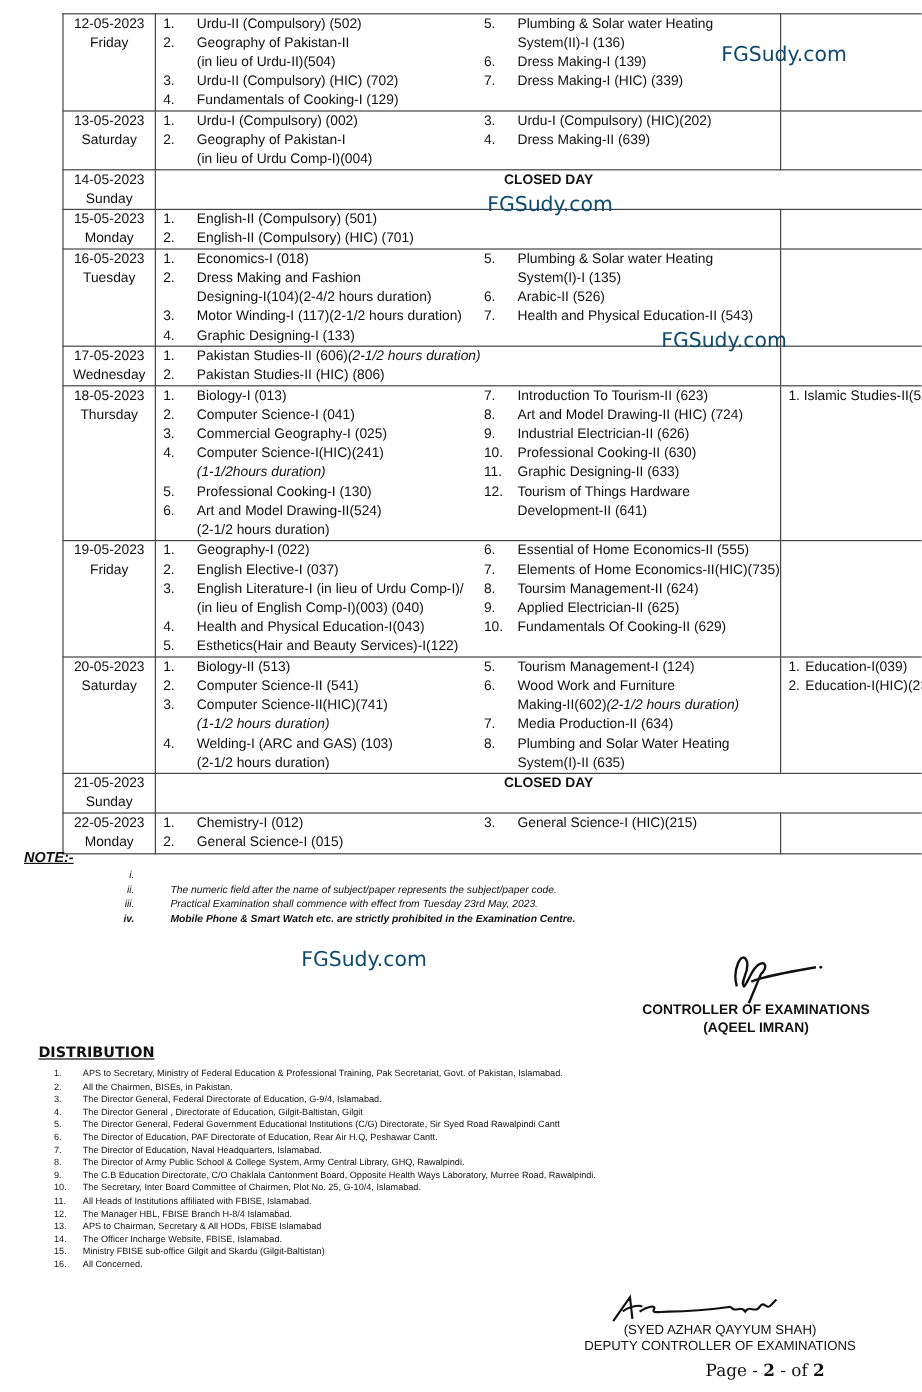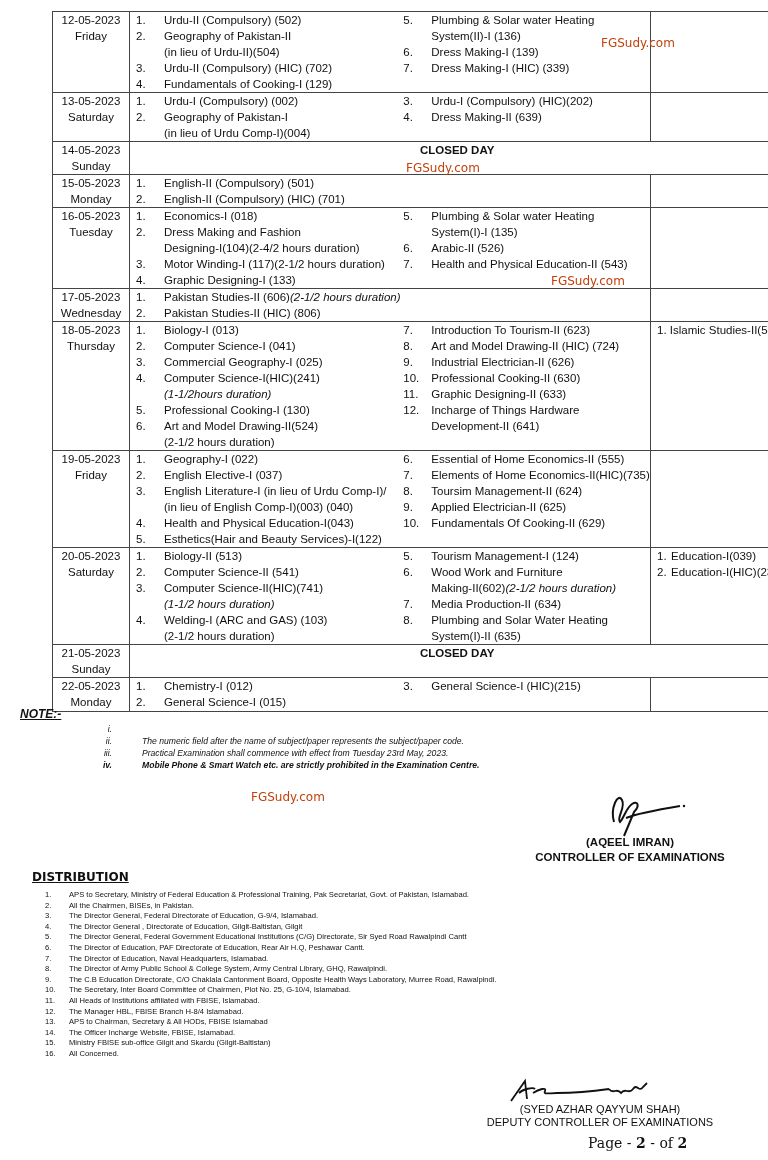--- a/index.html
+++ b/index.html
@@ -21,21 +21,21 @@
   .cols { display: flex; }
   .col { width: 50%; }
   .col.left { width: 52%; padding-left: 6px; }
   .col.right { width: 48%; }
   .item { display: flex; }
   .item .num { width: 28px; flex: 0 0 28px; }
   .item .txt { flex: 1; }
   .item .txt .it { font-style: italic; }
   .extra .item .num { width: 14px; flex: 0 0 14px; padding-left: 6px; }
   .closed { font-weight: bold; padding-left: 290px; }
-  .wm { position: absolute; font-family: "DejaVu Sans", sans-serif; font-size: 12px; color: #c2410c; }
+  .wm { position: absolute; font-family: "DejaVu Sans", sans-serif; font-size: 17px; color: #0c4a6e; }
   .notes { position: absolute; left: 20px; top: 707px; width: 740px; font-style: italic; }
   .notes h4 { margin: 0; font-size: 12px; font-weight: bold; text-decoration: underline; }
   .note-item { display: flex; font-size: 8.6px; line-height: 12px; margin-left: 68px; }
   .note-item .n { width: 56px; text-align: right; padding-right: 30px; flex: 0 0 24px; }
   .note-item.bold { font-weight: bold; }
   .sig1 { position: absolute; left: 500px; top: 835px; width: 260px; text-align: center; font-weight: bold; font-size: 11.5px; line-height: 15px; }
   .dist { position: absolute; left: 32px; top: 870px; width: 740px; }
   .dist h4 { margin: 0 0 6px 0; font-family: "DejaVu Sans", sans-serif; font-size: 12px; font-weight: bold; text-decoration: underline; }
   .dist-item { display: flex; font-size: 7.6px; line-height: 10.6px; }
   .dist-item .n { width: 37px; flex: 0 0 37px; padding-left: 13px; box-sizing: border-box; }
@@ -297,21 +297,21 @@
                 <div class="item">
                   <span class="num">10.</span>
                   <span class="txt"><span>Professional Cooking-II (630)</span></span>
                 </div>
                 <div class="item">
                   <span class="num">11.</span>
                   <span class="txt"><span>Graphic Designing-II (633)</span></span>
                 </div>
                 <div class="item">
                   <span class="num">12.</span>
-                  <span class="txt"><span>Incharge of Things Hardware</span></span>
+                  <span class="txt"><span>Tourism of Things Hardware</span></span>
                 </div>
                 <div class="item">
                   <span class="num"></span>
                   <span class="txt"><span>Development-II (641)</span></span>
                 </div>
               </div>
             </div>
           </td>
           <td class="extra">
             <div class="item">
@@ -515,22 +515,22 @@
         <span>Mobile Phone &amp; Smart Watch etc. are strictly prohibited in the Examination Centre.</span>
       </div>
     </div>
 </div>
 
 <svg class="sign" width="90" height="60" style="left:596px; top:778px;" viewBox="0 0 90 60">
   <path d="M18 44 C14 30, 22 14, 26 22 C30 30, 20 40, 24 44 C28 40, 30 30, 36 26 C42 22, 44 28, 38 34 L28 58 M30 40 C40 36, 60 32, 84 28" fill="none" stroke="#111" stroke-width="2"></path>
   <circle cx="88" cy="28" r="1.2" fill="#111"></circle>
 </svg>
 <div class="sig1">
+  <div>CONTROLLER OF EXAMINATIONS</div>
   <div>(AQEEL IMRAN)</div>
-  <div>CONTROLLER OF EXAMINATIONS</div>
 </div>
 
 <div class="dist">
   <h4>DISTRIBUTION</h4>
   <div id="dist-list">
       <div class="dist-item">
         <span class="n">1.</span>
         <span>APS to Secretary, Ministry of Federal Education &amp; Professional Training, Pak Secretariat, Govt. of Pakistan, Islamabad.</span>
       </div>
       <div class="dist-item">

